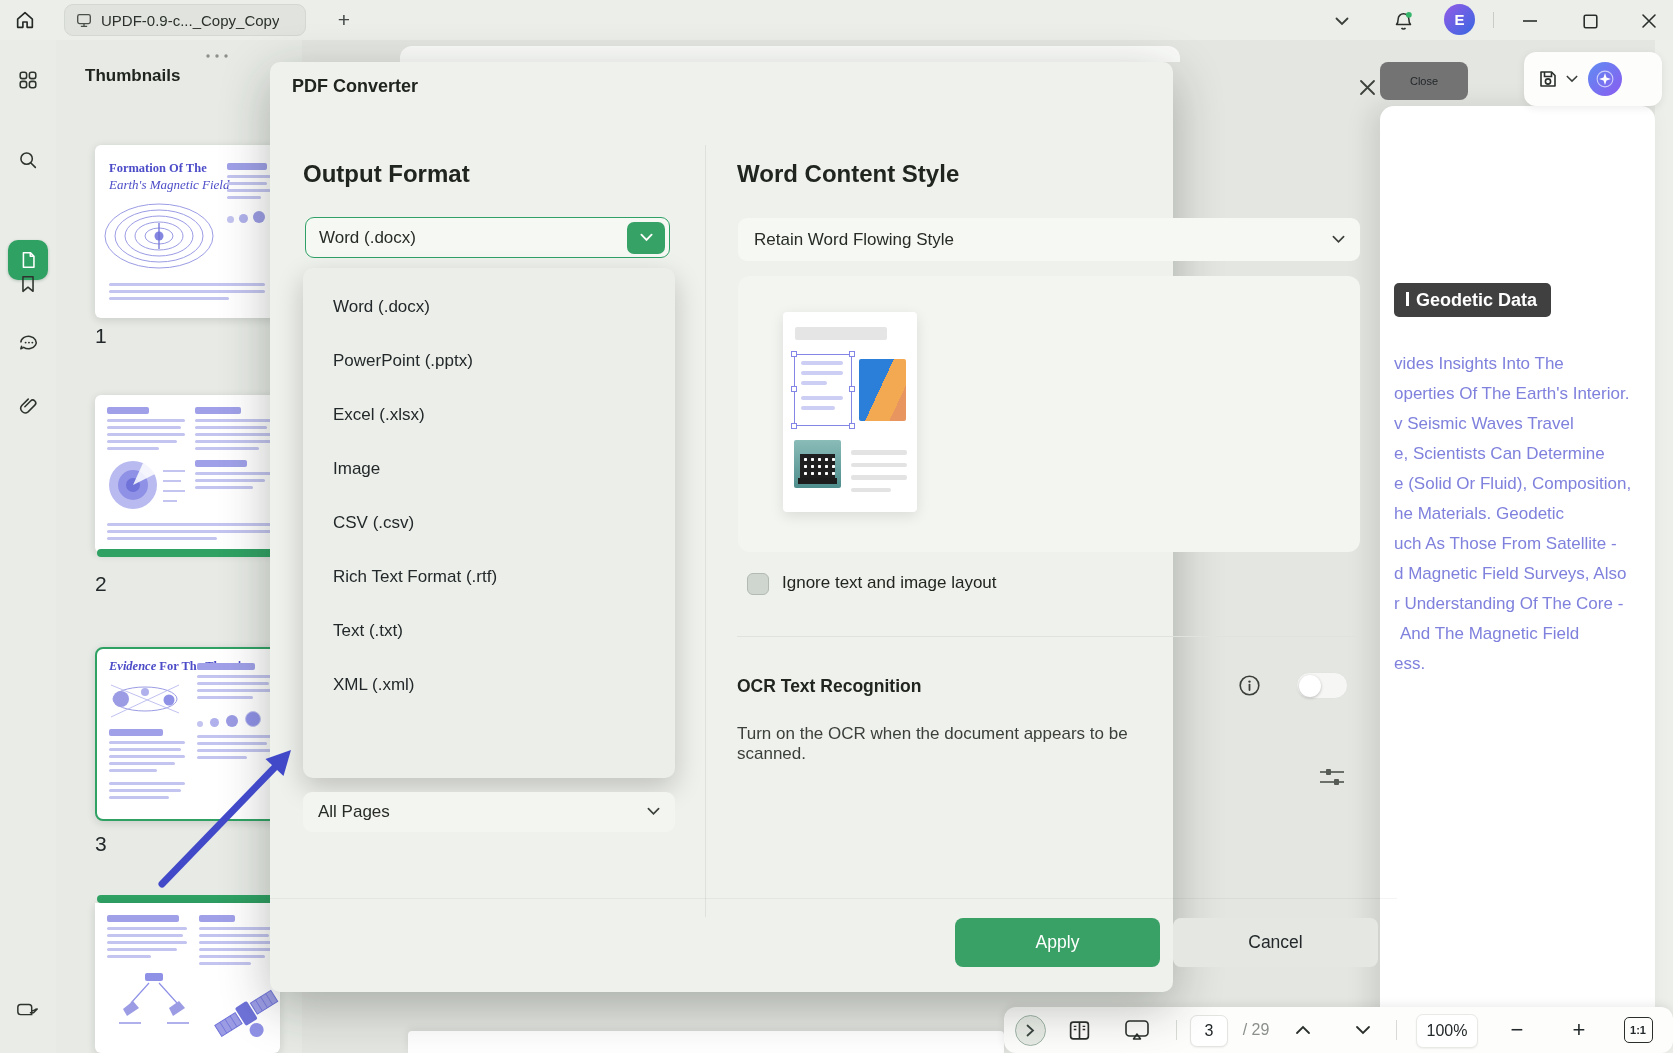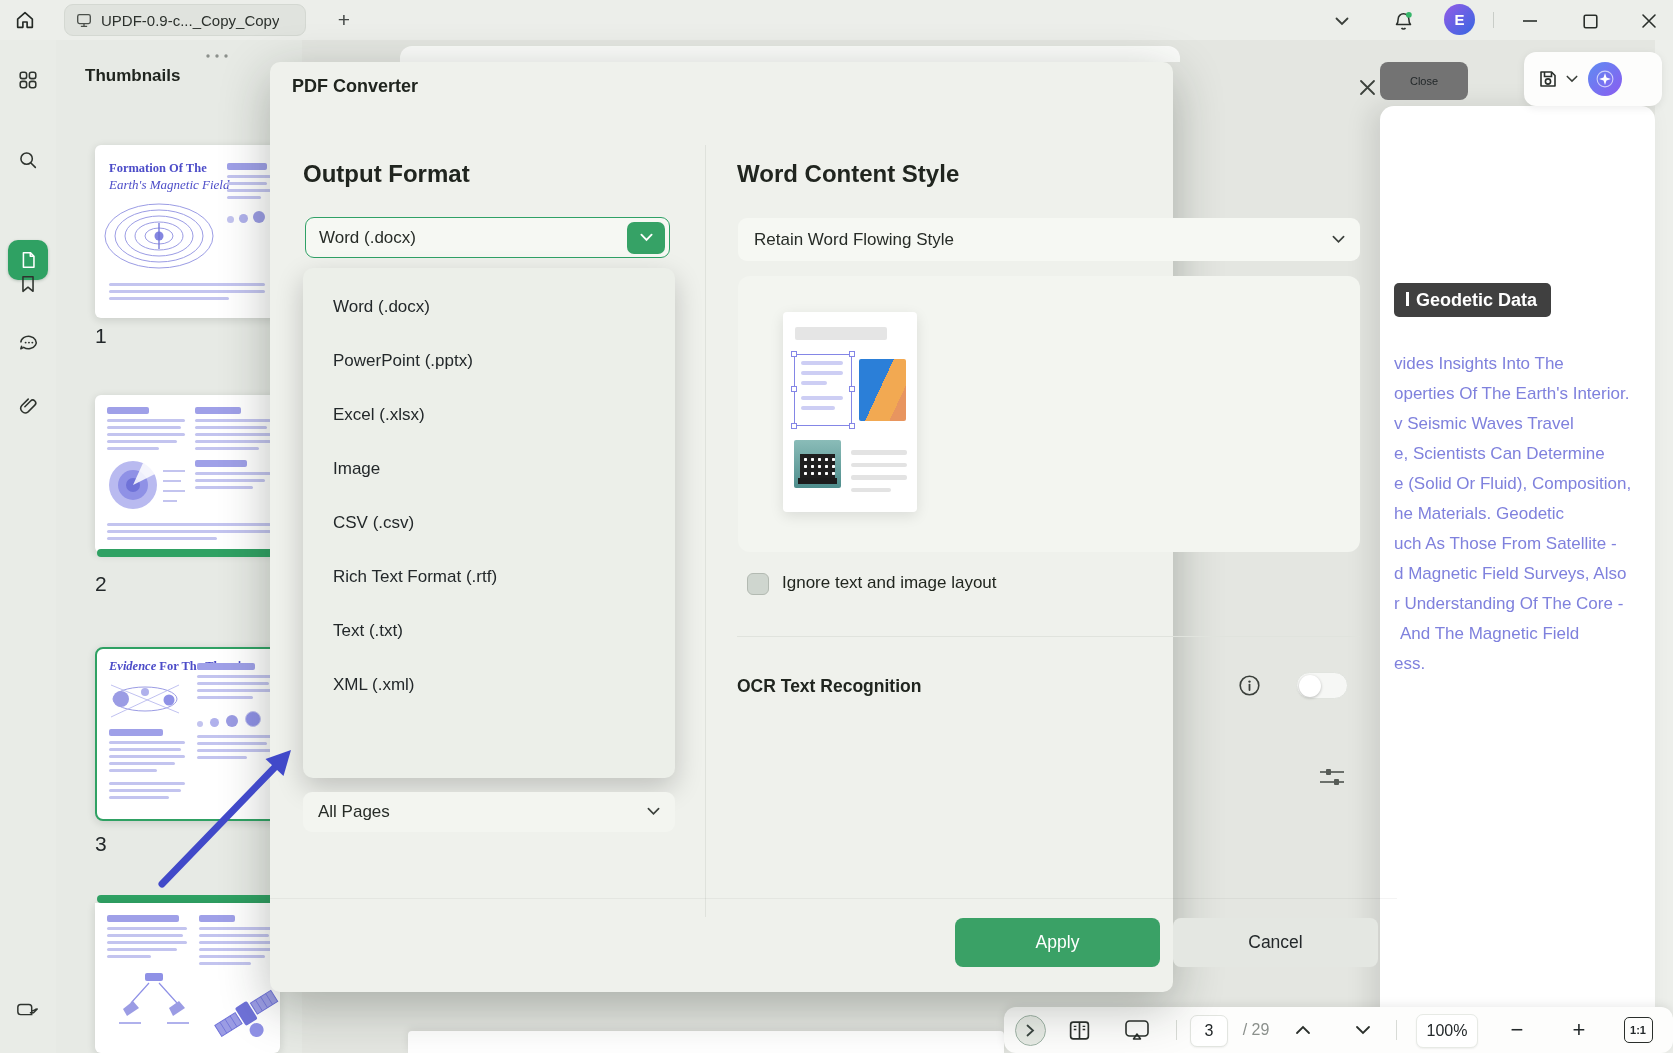--- a/index.html
+++ b/index.html
@@ -603,20 +603,21 @@
       <svg width="23" height="23" viewBox="0 0 23 23">
           <circle cx="11.5" cy="11.5" r="9.3" fill="none" stroke="#3a3f3a" stroke-width="1.6"></circle>
           <circle cx="11.5" cy="7.6" r="1.2" fill="#3a3f3a"></circle>
           <path d="M11.5 10.6 V16" stroke="#3a3f3a" stroke-width="1.8" stroke-linecap="round"></path>
         </svg>
     </div>
     <div class="toggle">
         <div class="knob"></div>
       </div>
 
+    <div class="ocr-cap">Turn on the OCR when the document appears to be scanned.</div>
 
     <div class="sliders">
       <svg width="28" height="26" viewBox="0 0 28 26">
           <g stroke="#565b56" stroke-width="1.7">
             <path d="M2 8 h24"></path>
             <path d="M2 18 h24"></path>
           </g>
           <rect x="8" y="5" width="5" height="6" fill="#565b56" rx="1"></rect>
           <rect x="16" y="15" width="5" height="6" fill="#565b56" rx="1"></rect>
         </svg>

